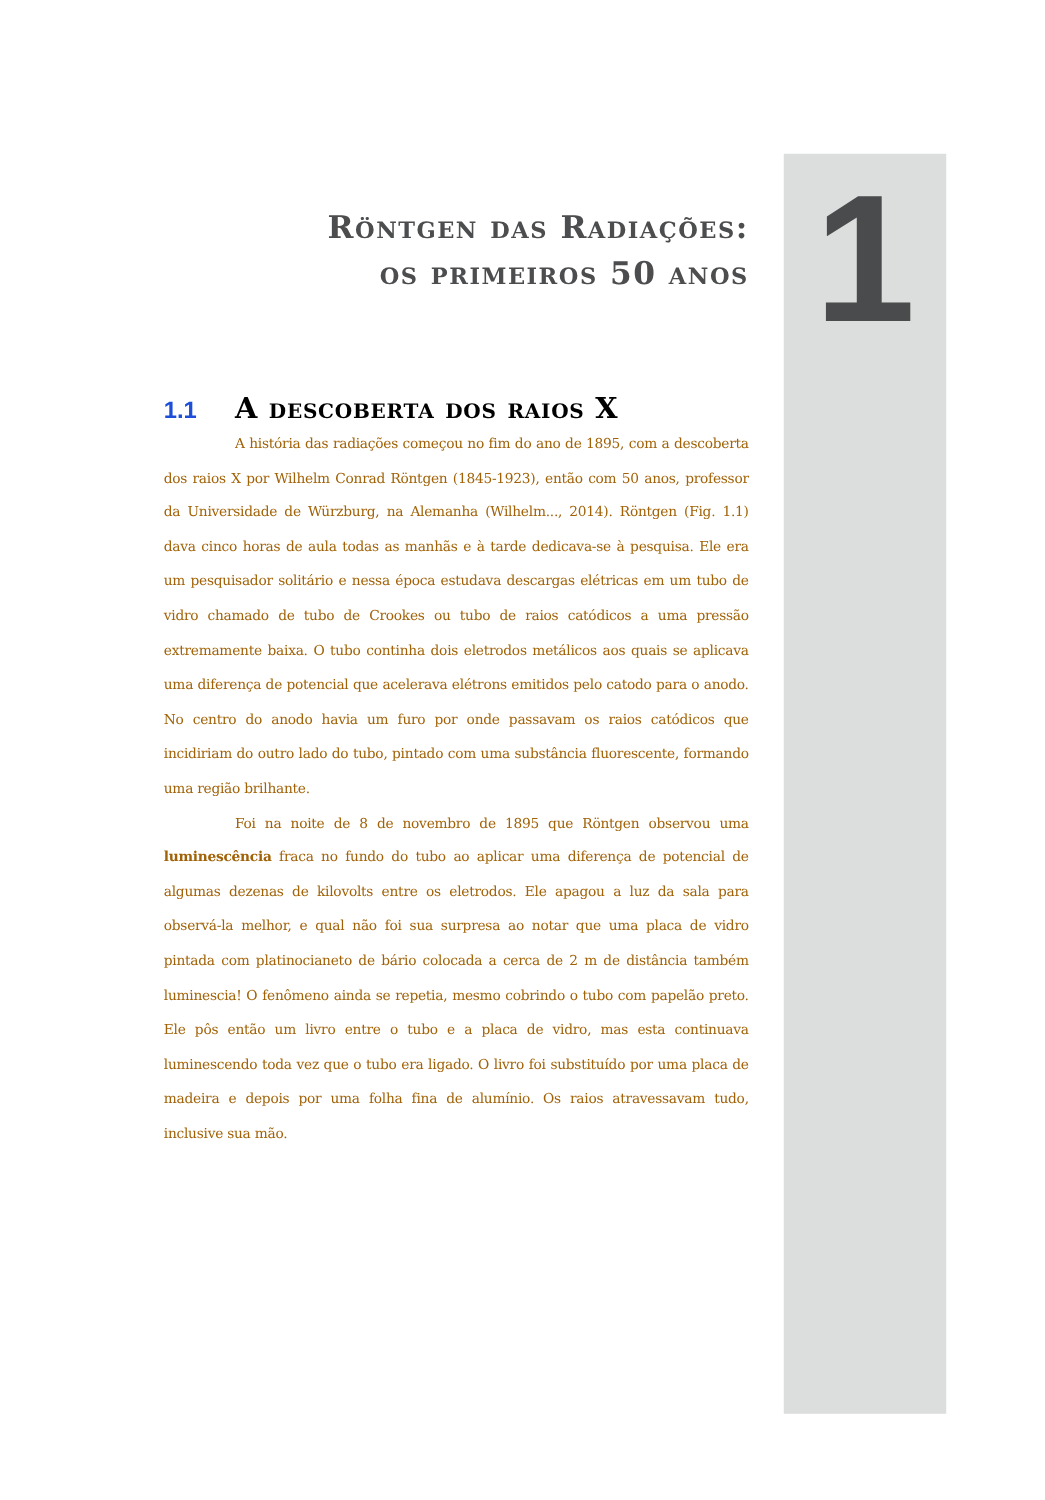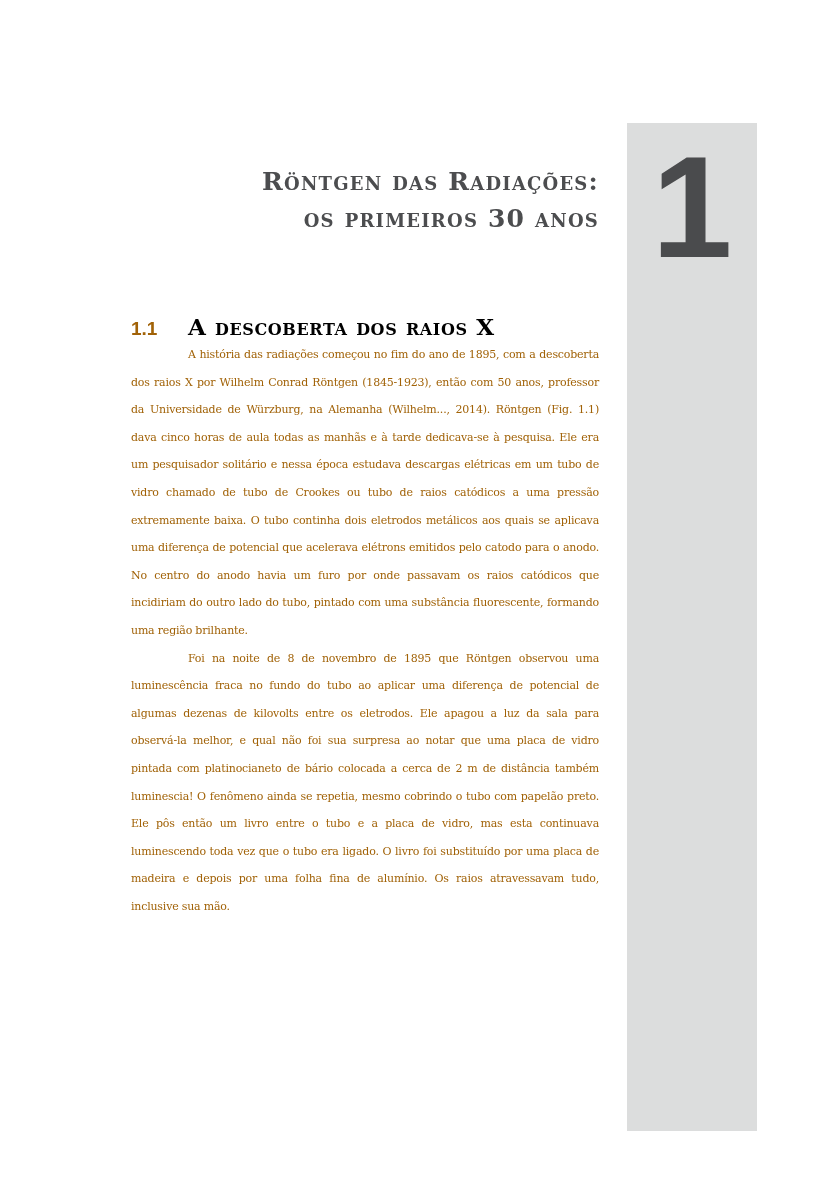--- a/index.html
+++ b/index.html
@@ -59,21 +59,21 @@
     top: 313px;
     width: 468px;
     display: flex;
     align-items: baseline;
   }
   .section-number {
     flex: 0 0 57px;
     font-family: "Liberation Sans", sans-serif;
     font-weight: bold;
     font-size: 19px;
-    color: #a16207;
+    color: #1d4ed8;
   }
   .section-title {
     font-variant: small-caps;
     font-weight: bold;
     font-size: 23px;
     letter-spacing: 0.6px;
     color: #000000;
   }
   
   .body-text {
@@ -85,35 +85,35 @@
     font-size: 11px;
     line-height: 27.6px;
     letter-spacing: -0.2px;
     color: #a16207;
   }
   .body-text p {
     margin: 0;
     text-indent: 57px;
   }
   .bold-term {
-    font-weight: normal;
+    font-weight: bold;
   }
 </style>
 </head>
 <body>
 
 <div class="page">
 
   <div class="chapter-box">
     <div class="chapter-number">1</div>
   </div>
 
   <h1 class="chapter-title">
       <span class="title-line">Röntgen das Radiações:</span>
-      <span class="title-line">os primeiros 30 anos</span>
+      <span class="title-line">os primeiros 50 anos</span>
     </h1>
 
   <div class="section-heading">
     <span class="section-number">1.1</span>
     <span class="section-title">A descoberta dos raios X</span>
   </div>
 
   <div class="body-text">
     <p>A história das radiações começou no fim do ano de 1895, com a descoberta dos raios X por Wilhelm Conrad Röntgen (1845-1923), então com 50 anos, professor da Universidade de Würzburg, na Alemanha (Wilhelm..., 2014). Röntgen (Fig. 1.1) dava cinco horas de aula todas as manhãs e à tarde dedicava-se à pesquisa. Ele era um pesquisador solitário e nessa época estudava descargas elétricas em um tubo de vidro chamado de tubo de Crookes ou tubo de raios catódicos a uma pressão extremamente baixa. O tubo continha dois eletrodos metálicos aos quais se aplicava uma diferença de potencial que acelerava elétrons emitidos pelo catodo para o anodo. No centro do anodo havia um furo por onde passavam os raios catódicos que incidiriam do outro lado do tubo, pintado com uma substância fluorescente, formando uma região brilhante.</p>
     <p><span>Foi na noite de 8 de novembro de 1895 que Röntgen observou uma </span><span class="bold-term">luminescência</span><span> fraca no fundo do tubo ao aplicar uma diferença de potencial de algumas dezenas de kilovolts entre os eletrodos. Ele apagou a luz da sala para observá-la melhor, e qual não foi sua surpresa ao notar que uma placa de vidro pintada com platinocianeto de bário colocada a cerca de 2 m de distância também luminescia! O fenômeno ainda se repetia, mesmo cobrindo o tubo com papelão preto. Ele pôs então um livro entre o tubo e a placa de vidro, mas esta continuava luminescendo toda vez que o tubo era ligado. O livro foi substituído por uma placa de madeira e depois por uma folha fina de alumínio. Os raios atravessavam tudo, inclusive sua mão.</span></p>

